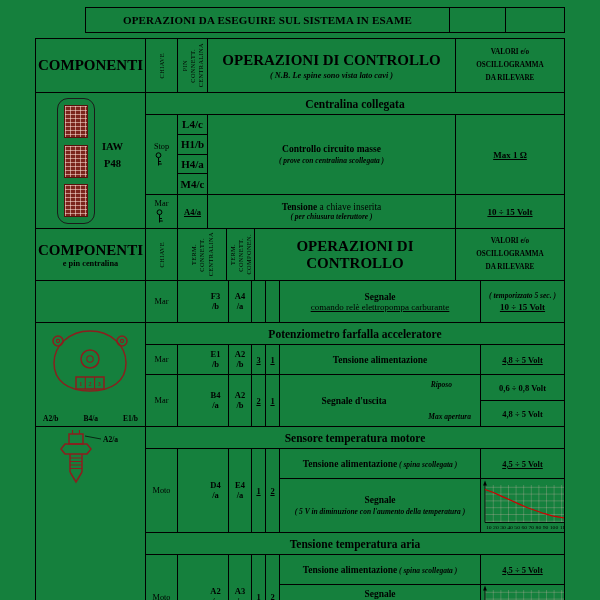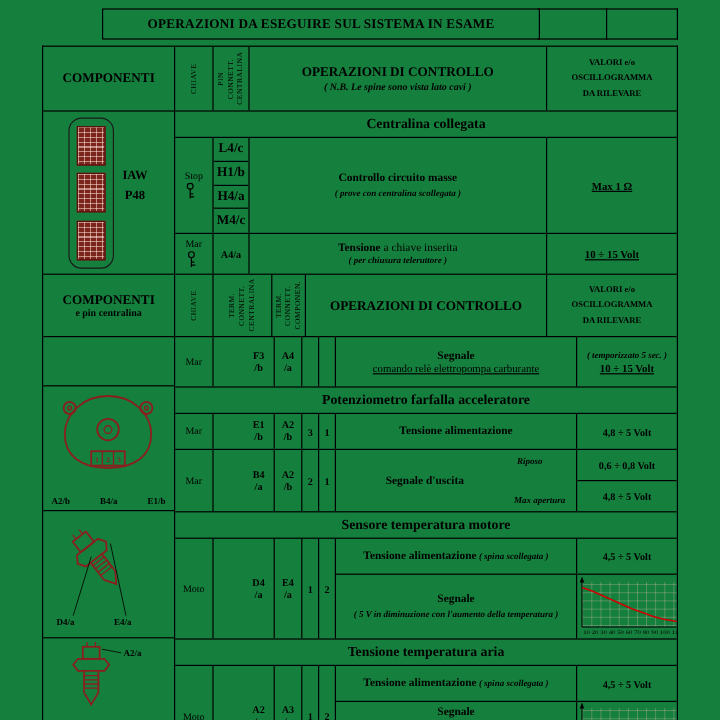--- a/index.html
+++ b/index.html
@@ -24,21 +24,21 @@
   .c.last{border-right:none;flex:1;}
   .w-ch{flex:0 0 32px;} .w-pin{flex:0 0 30px;} .w-op1{flex:0 0 248px;}
   .w-pc1{flex:0 0 26px;margin-left:25px;} .w-pc2{flex:0 0 23px;} .w-k{flex:0 0 14px;} .w-op2{flex:0 0 201px;}
   .bar{height:22px;flex:0 0 22px;border-bottom:1px solid #000;box-sizing:border-box;
        display:flex;align-items:center;justify-content:center;font-weight:bold;font-size:11.5px;}
   .subcol{flex:1;display:flex;flex-direction:column;min-width:0;}
   .subrow{display:flex;border-bottom:1px solid #000;box-sizing:border-box;}
   .subrow.lastr{border-bottom:none;flex:1;}
   
   .b{font-weight:bold;} .bi{font-weight:bold;font-style:italic;} .f7{font-size:7.2px;} .f75{font-size:7.5px;} .f8{font-size:8.3px;}
-  .f85{font-size:8.5px;} .f9{font-size:9px;text-decoration:underline;} .f95{font-size:9.5px;} .f11{font-size:11px;}
+  .f85{font-size:8.5px;text-decoration:underline;} .f9{font-size:9px;text-decoration:underline;} .f95{font-size:9.5px;} .f11{font-size:15px;}
   .vt{writing-mode:vertical-rl;transform:rotate(180deg);font-size:6.3px;letter-spacing:.4px;line-height:1.15;}
   .vts{display:flex;flex-direction:row;align-items:center;justify-content:center;gap:1px;}
   .valhead{line-height:1.8;}
   .keywrap{display:flex;align-items:flex-start;justify-content:center;gap:1px;flex-direction:column;}
   .pinstack{padding:0;justify-content:stretch;align-items:stretch;}
   .pcell{height:20px;border-bottom:1px solid #000;box-sizing:border-box;display:flex;align-items:center;justify-content:center;
          font-weight:bold;font-size:11px;}
   .pcell.lastp{border-bottom:none;}
   .pin2{font-weight:bold;font-size:8.5px;line-height:1.15;text-align:center;}
   .vhalf{height:26px;border-bottom:1px solid #000;box-sizing:border-box;display:flex;align-items:center;justify-content:center;
@@ -120,36 +120,20 @@
           <text class="svgt-num" x="52" y="60.8">2</text>
           <text class="svgt-num" x="61.2" y="60.8">3</text>
         </svg>
         <div class="drawlabels">
           <span>A2/b</span>
           <span>B4/a</span>
           <span>E1/b</span>
         </div>
       </div>
 
-      <div class="ccell" style="height:106px;">
-        <svg width="104" height="92" viewBox="0 0 104 92">
-          <g transform="rotate(-38 46 40)">
-            <rect class="dr" x="40" y="8" width="14" height="11"></rect>
-            <path class="drt" d="M43.5 8 V3.5 M50.5 8 V3.5"></path>
-            <polygon class="dr" points="36,19 58,19 62,25 58,31 36,31 32,25"></polygon>
-            <path class="dr" d="M41 31 V49 M53 31 V49"></path>
-            <path class="drt" d="M41 34 h12 M41 37.5 h12 M41 41 h12 M41 44.5 h12"></path>
-            <path class="dr" d="M41 49 L47 58 L53 49"></path>
-          </g>
-          <path class="arr" d="M22 80 L37 31"></path>
-          <path class="arr" d="M66 80 L53 20"></path>
-          <text class="svgt-lbl" x="8" y="88">D4/a</text>
-          <text class="svgt-lbl" x="56" y="88">E4/a</text>
-        </svg>
-      </div>
 
       <div class="ccell" style="height:68px;border-bottom:none;">
         <svg width="104" height="66" viewBox="0 0 104 66">
           <rect class="dr" x="30" y="6" width="14" height="10"></rect>
           <path class="drt" d="M33.5 6 V2 M40.5 6 V2"></path>
           <polygon class="dr" points="26,16 48,16 52,21 48,26 26,26 22,21"></polygon>
           <path class="dr" d="M31 26 V44 M43 26 V44"></path>
           <path class="drt" d="M31 30 h12 M31 33.5 h12 M31 37 h12 M31 40.5 h12"></path>
           <path class="dr" d="M31 44 L37 54 L43 44"></path>
           <path class="arr" d="M62 11 L46 8"></path>

